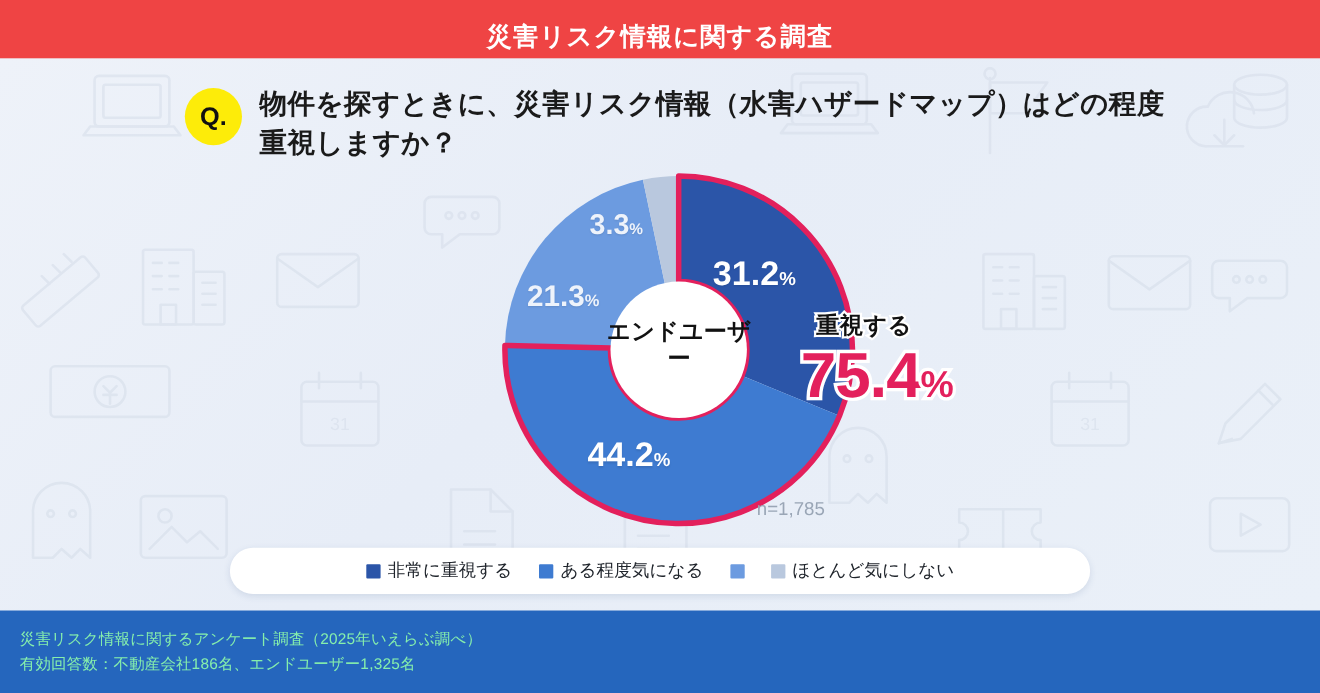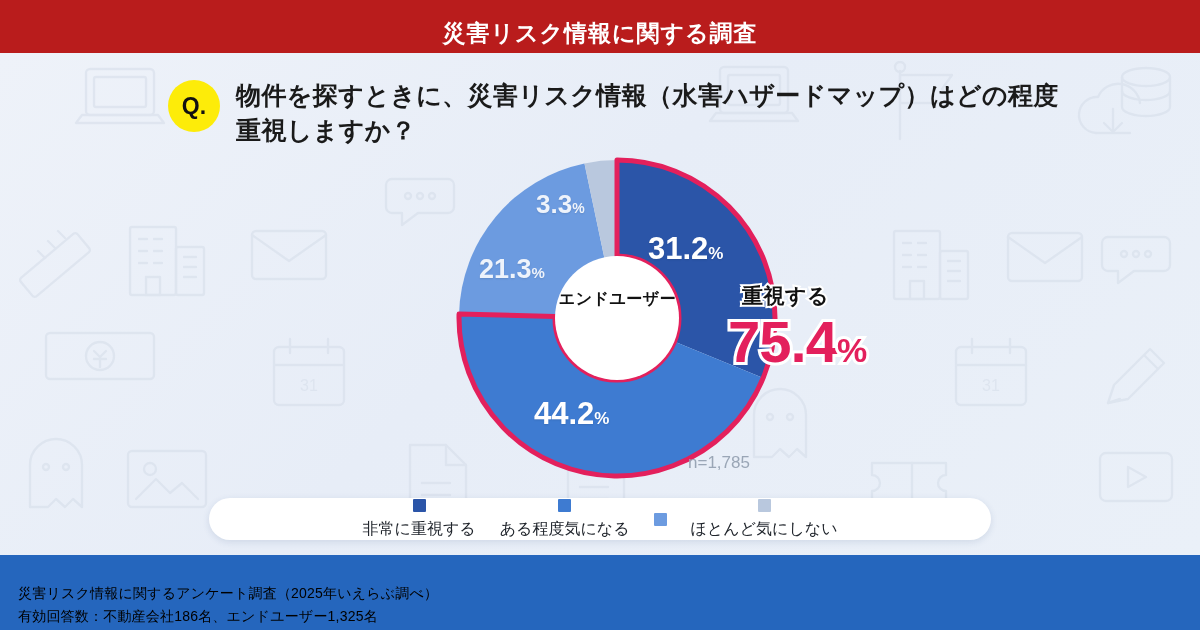--- a/index.html
+++ b/index.html
@@ -6,21 +6,21 @@
   html,body { width:1200px; height:630px; overflow:hidden; }
   body {
     font-family:"Liberation Sans","DejaVu Sans",sans-serif;
     background:#eaf0f8;
     position:relative;
   }
 
   
   #header-bar {
     position:absolute; left:0; top:0; width:1200px; height:67px;
-    background:#b91c1c;
+    background:#ef4444;
     display:flex; align-items:center; justify-content:center;
   }
   #header-title {
     color:#ffffff; font-size:23px; font-weight:bold; letter-spacing:1px;
   }
 
   
   #canvas {
     position:absolute; left:0; top:53px; width:1200px; height:502px;
     background:linear-gradient(135deg,#eef2f9 0%,#e7edf7 45%,#eaf0f8 100%);
@@ -56,21 +56,21 @@
 
   #label-s1 { left:648px; top:178px; }
   #label-s2 { left:534px; top:343px; }
   #label-s3 { left:479px; top:178px; color:#eef3fb;margin-top:23px; }
   #label-s4 { left:536px; top:136px; color:#eef3fb; }
   #label-s4 .num { font-size:26px; } #label-s4 .pct { font-size:14px; }
   #label-s3 .num { font-size:27px; } #label-s3 .pct { font-size:15px; }
 
   #center-label {
     position:absolute; left:545px; top:237px; width:145px; text-align:center;
-    font-size:16px; font-weight:bold; color:#111; line-height:1.18; letter-spacing:.5px;
+    font-size:21px; font-weight:bold; color:#111; line-height:1.18; letter-spacing:.5px;
   }
 
   #n-label { position:absolute; left:688px; top:400px; font-size:17px; color:#9aa6b6; }
 
   
   #callout { position:absolute; left:728px; top:229px; }
   #callout-title {
     font-size:21px; font-weight:bold; color:#111; letter-spacing:.5px;
     -webkit-text-stroke:4px #ffffff; paint-order:stroke fill;margin-left:14px;
   }
@@ -81,30 +81,30 @@
   #callout-value .big { font-size:58px; }
   #callout-value .sm  { font-size:34px; }
 
   
   #legend {
     position:absolute; left:209px; top:445px; width:782px; height:42px;
     background:#ffffff; border-radius:21px;
     box-shadow:0 2px 7px rgba(40,70,120,.13);
     display:flex; align-items:center; justify-content:center; gap:24px;
   }
-  .legend-item { display:flex; align-items:center; gap:7px;flex-direction:column; }
+  .legend-item { display:flex; align-items:center; gap:7px; }
   .legend-swatch { width:13px; height:13px; border-radius:1px; flex:0 0 auto; }
   .legend-text { font-size:16px; color:#20252c; }
 
   
   #footer {
     position:absolute; left:0; top:555px; width:1200px; height:75px;
     background:#2566bd;
   }
-  #footer-lines { position:absolute; left:18px; top:14px; color:#000000;margin-top:13px; }
+  #footer-lines { position:absolute; left:18px; top:14px; color:#86efac; }
   #footer-lines div { font-size:14px; line-height:1.62; letter-spacing:.2px; }
   #logo {
     position:absolute; right:26px; top:21px;
     font-size:30px; font-weight:bold; color:#ffffff; letter-spacing:2px;
     -webkit-text-stroke:1px #2566bd; paint-order:stroke fill;
   }
 </style>
 </head>
 <body>
 

